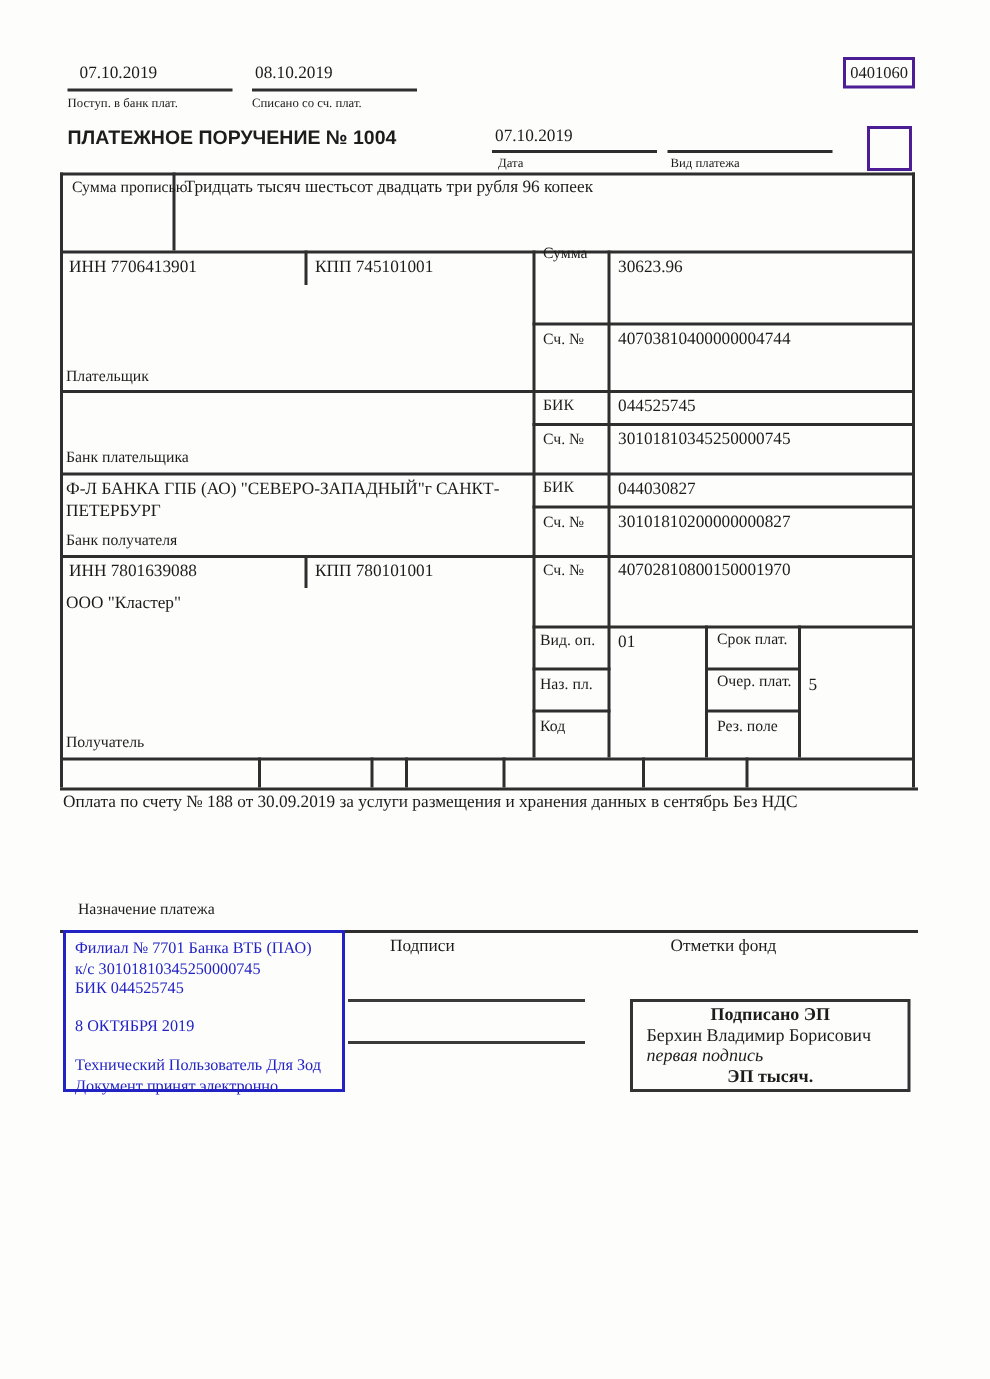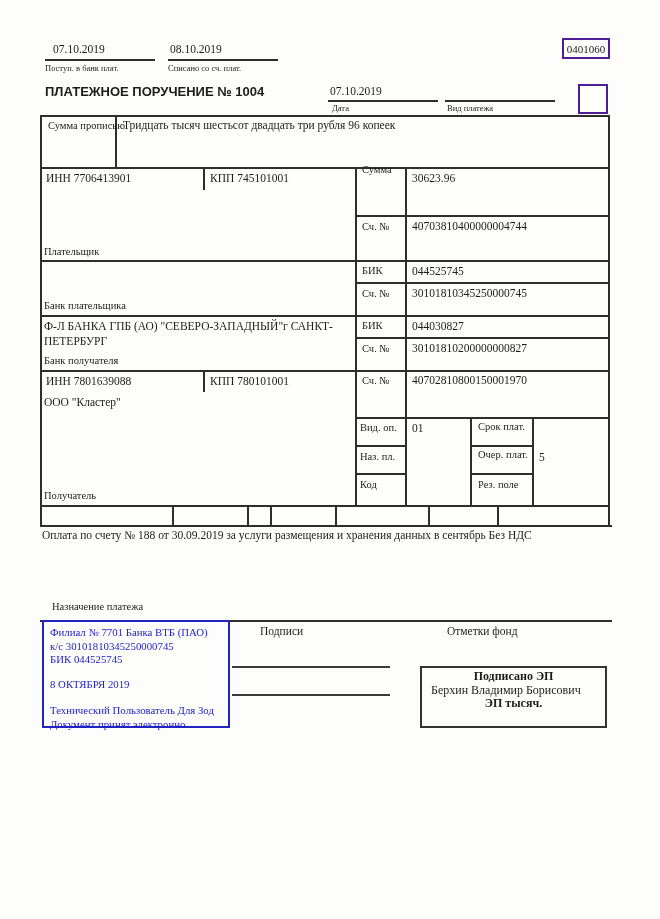--- a/index.html
+++ b/index.html
@@ -151,16 +151,17 @@
     <div class="gap-s"></div>
     <div>8 ОКТЯБРЯ 2019</div>
     <div class="gap-m"></div>
     <div>Технический Пользователь Для Зод</div>
     <div>Документ принят электронно</div>
   </div>
 
   <div class="stampbox">
     <div class="c">Подписано ЭП</div>
     <div class="l">Берхин Владимир Борисович</div>
+    <div class="l it">первая подпись</div>
     <div class="c">ЭП тысяч.</div>
   </div>
 
 </div>
 
 </body></html>

